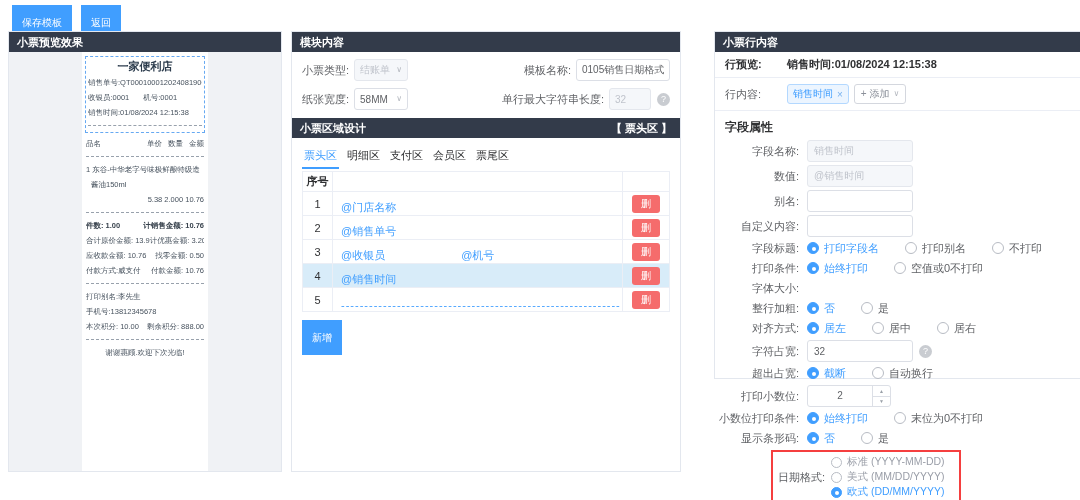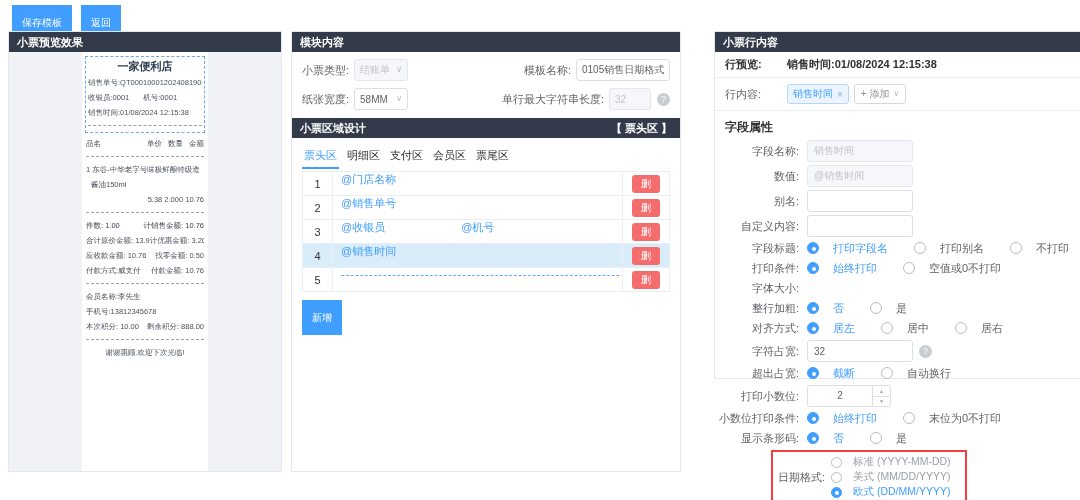--- a/index.html
+++ b/index.html
@@ -20,21 +20,21 @@
   .sel-box{border:1px dashed #66a9f2;padding:1px 2px;margin:0 -1px 3px}
   .r-title{font-size:11px;font-weight:bold;text-align:center;color:#2c3c4d;line-height:17px}
   .rline{white-space:nowrap;overflow:hidden}
   .indent{padding-left:5px}
   .right{text-align:right}
   .rflex{display:flex;justify-content:space-between;white-space:nowrap;overflow:hidden}
   .rpair{display:flex;gap:14px;white-space:nowrap}
   .rcols{display:flex;white-space:nowrap}
   .rcols-right{margin-left:auto;display:flex;gap:6px}
   .rsep{border-top:1px dashed #98a1ac;margin:5px 0}
-  .bold{font-weight:normal;color:#39434e}
+  .bold{font-weight:bold;color:#39434e}
   .r-footer{text-align:center;margin-top:2px}
   
   .module-form{padding:7px 10px 1px}
   .mrow{display:flex;align-items:flex-end;margin-bottom:7px;height:22px}
   .mfield{display:flex;align-items:center}
   .mfield.right{margin-left:auto}
   .mlabel{font-size:11px;color:#606266;margin-right:5px;white-space:nowrap}
   .select{width:54px;height:22px;border:1px solid #dcdfe6;border-radius:3px;background:#fff;display:flex;align-items:center;justify-content:space-between;padding:0 5px;font-size:10px;color:#606266;cursor:pointer}
   .select.disabled{background:#f5f7fa;color:#c0c4cc;border-color:#e4e7ed}
   .caret{font-size:8px;color:#b4b8bf;line-height:1}
@@ -45,21 +45,21 @@
   
   .design-body{padding:8px 10px}
   .tabs{display:flex;gap:6px}
   .tab{font-size:11px;color:#303133;padding:2px 2px 6px;cursor:pointer}
   .tab.active{color:#409eff;box-shadow:inset 0 -2px 0 #409eff}
   .dtable{border:1px solid #ebeef5;border-bottom:none;font-size:11px;margin-top:2px}
   .trow{display:flex;align-items:stretch;border-bottom:1px solid #ebeef5;height:24px;background:#fff}
   .trow.head{height:20px;font-weight:bold}
   .trow.hl{background:#d8ecf9}
   .c-idx{width:30px;flex:none;display:flex;align-items:center;justify-content:center;border-right:1px solid #ebeef5;color:#303133}
-  .c-content{flex:1;display:flex;align-items:flex-start;padding:0 8px;border-right:1px solid #ebeef5;color:#409eff;white-space:nowrap;overflow:hidden}
+  .c-content{flex:1;display:flex;align-items:flex-end;padding:0 8px;border-right:1px solid #ebeef5;color:#409eff;white-space:nowrap;overflow:hidden}
   .c2{margin-left:76px}
   .dashes{letter-spacing:1px}
   .c-act{width:46px;flex:none;display:flex;align-items:center;justify-content:center}
   .del-btn{width:28px;height:18px;background:#f56c6c;color:#fff;border:none;border-radius:3px;font-size:10px;font-family:inherit;cursor:pointer}
   .add-btn{margin-top:8px}
   
   .lp-row{display:flex;align-items:center;padding:0 10px;border-bottom:1px solid #ebeef5;font-size:11px}
   .lp-row.r1{height:26px}
   .lp-row.r2{height:33px}
   .lp-lbl{width:62px;flex:none;color:#303133}
@@ -69,34 +69,34 @@
   .tag-x{color:#7ab3ef;font-size:10px;cursor:pointer}
   .add-field-btn{display:inline-flex;align-items:center;gap:4px;height:20px;padding:0 6px;margin-left:5px;border:1px solid #d4d7de;border-radius:3px;background:#fff;color:#8a8f99;font-size:10px;font-family:inherit;cursor:pointer}
   .section-title{padding:8px 10px 4px;font-size:12px;font-weight:bold;color:#303133}
   .fields{padding:0 10px 0 0}
   .fr{display:flex;align-items:center;margin-bottom:3px;min-height:22px}
   .fr.rr{min-height:16px;margin-bottom:4px}
   .fl{width:92px;flex:none;text-align:right;padding-right:8px;font-size:11px;color:#606266;white-space:nowrap}
   .finp{width:106px;height:22px;border:1px solid #dcdfe6;border-radius:3px;font-size:10px;padding:0 6px;color:#606266;font-family:inherit;background:#fff}
   .finp:disabled{background:#f5f7fa;border-color:#e4e7ed;color:#c0c4cc}
   .radios{display:flex;align-items:center;gap:26px}
-  .radio{display:inline-flex;align-items:center;gap:14px;font-size:11px;color:#606266;cursor:pointer}
+  .radio{display:inline-flex;align-items:center;gap:5px;font-size:11px;color:#606266;cursor:pointer}
   .rdot{width:12px;height:12px;border-radius:50%;border:1px solid #b8bcc4;background:#fff;position:relative;flex:none}
   .radio.checked .rdot{background:#409eff;border-color:#409eff}
   .radio.checked .rdot::after{content:"";position:absolute;left:3.5px;top:3.5px;width:4px;height:4px;border-radius:50%;background:#fff}
   .radio.checked .rtxt{color:#409eff}
   .numbox{width:84px;height:22px;border:1px solid #dcdfe6;border-radius:3px;display:flex;overflow:hidden;background:#fff}
   .nval{flex:1;text-align:center;font-size:10px;color:#606266;line-height:20px}
   .steps{width:18px;border-left:1px solid #dcdfe6;display:flex;flex-direction:column}
   .step{flex:1;display:flex;align-items:center;justify-content:center;font-size:5px;color:#9aa0a8;cursor:pointer}
   .step.up{border-bottom:1px solid #dcdfe6}
   .date-row{display:flex;align-items:center;margin-left:56px;margin-top:2px;border:2px solid #f53f3f;padding:3px 14px 3px 0;width:fit-content}
   .date-row .fl{width:58px;padding-right:6px}
   .dcol{display:flex;flex-direction:column;gap:1px}
-  .dopt{display:inline-flex;align-items:center;gap:11px;font-size:10.5px;color:#9a9ea8;height:14px;cursor:pointer}
+  .dopt{display:inline-flex;align-items:center;gap:5px;font-size:10.5px;color:#9a9ea8;height:14px;cursor:pointer}
   .dopt .rdot{width:11px;height:11px}
   .dopt.checked .rdot{background:#409eff;border-color:#409eff}
   .dopt.checked .rdot::after{content:"";position:absolute;left:3px;top:3px;width:4px;height:4px;border-radius:50%;background:#fff}
   .dopt.checked{color:#409eff}
 </style>
 </head>
 <body>
 
 <div class="toolbar">
   <button class="btn-primary">保存模板</button>
@@ -142,21 +142,21 @@
       </div>
       <div class="rflex">
         <span>应收款金额: 10.76</span>
         <span>找零金额: 0.50</span>
       </div>
       <div class="rflex">
         <span>付款方式:威支付</span>
         <span>付款金额: 10.76</span>
       </div>
       <div class="rsep"></div>
-      <div class="rline">会员名称:李先生</div>
+      <div class="rline">打印别名:李先生</div>
       <div class="rline">手机号:13812345678</div>
       <div class="rflex">
         <span>本次积分: 10.00</span>
         <span>剩余积分: 888.00</span>
       </div>
       <div class="rsep"></div>
       <div class="r-footer">谢谢惠顾.欢迎下次光临!</div>
     </div>
   </div>
 </section>
@@ -200,20 +200,25 @@
   </header>
   <div class="design-body">
     <div class="tabs">
       <span class="tab active">票头区</span>
       <span class="tab">明细区</span>
       <span class="tab">支付区</span>
       <span class="tab">会员区</span>
       <span class="tab">票尾区</span>
     </div>
     <div class="dtable">
+      <div class="trow head">
+        <div class="c-idx">序号</div>
+        <div class="c-content"></div>
+        <div class="c-act"></div>
+      </div>
       <div class="trow">
         <div class="c-idx">1</div>
         <div class="c-content">
             <span>@门店名称</span>
           </div>
         <div class="c-act">
             <button class="del-btn">删</button>
           </div>
       </div>
       <div class="trow">

